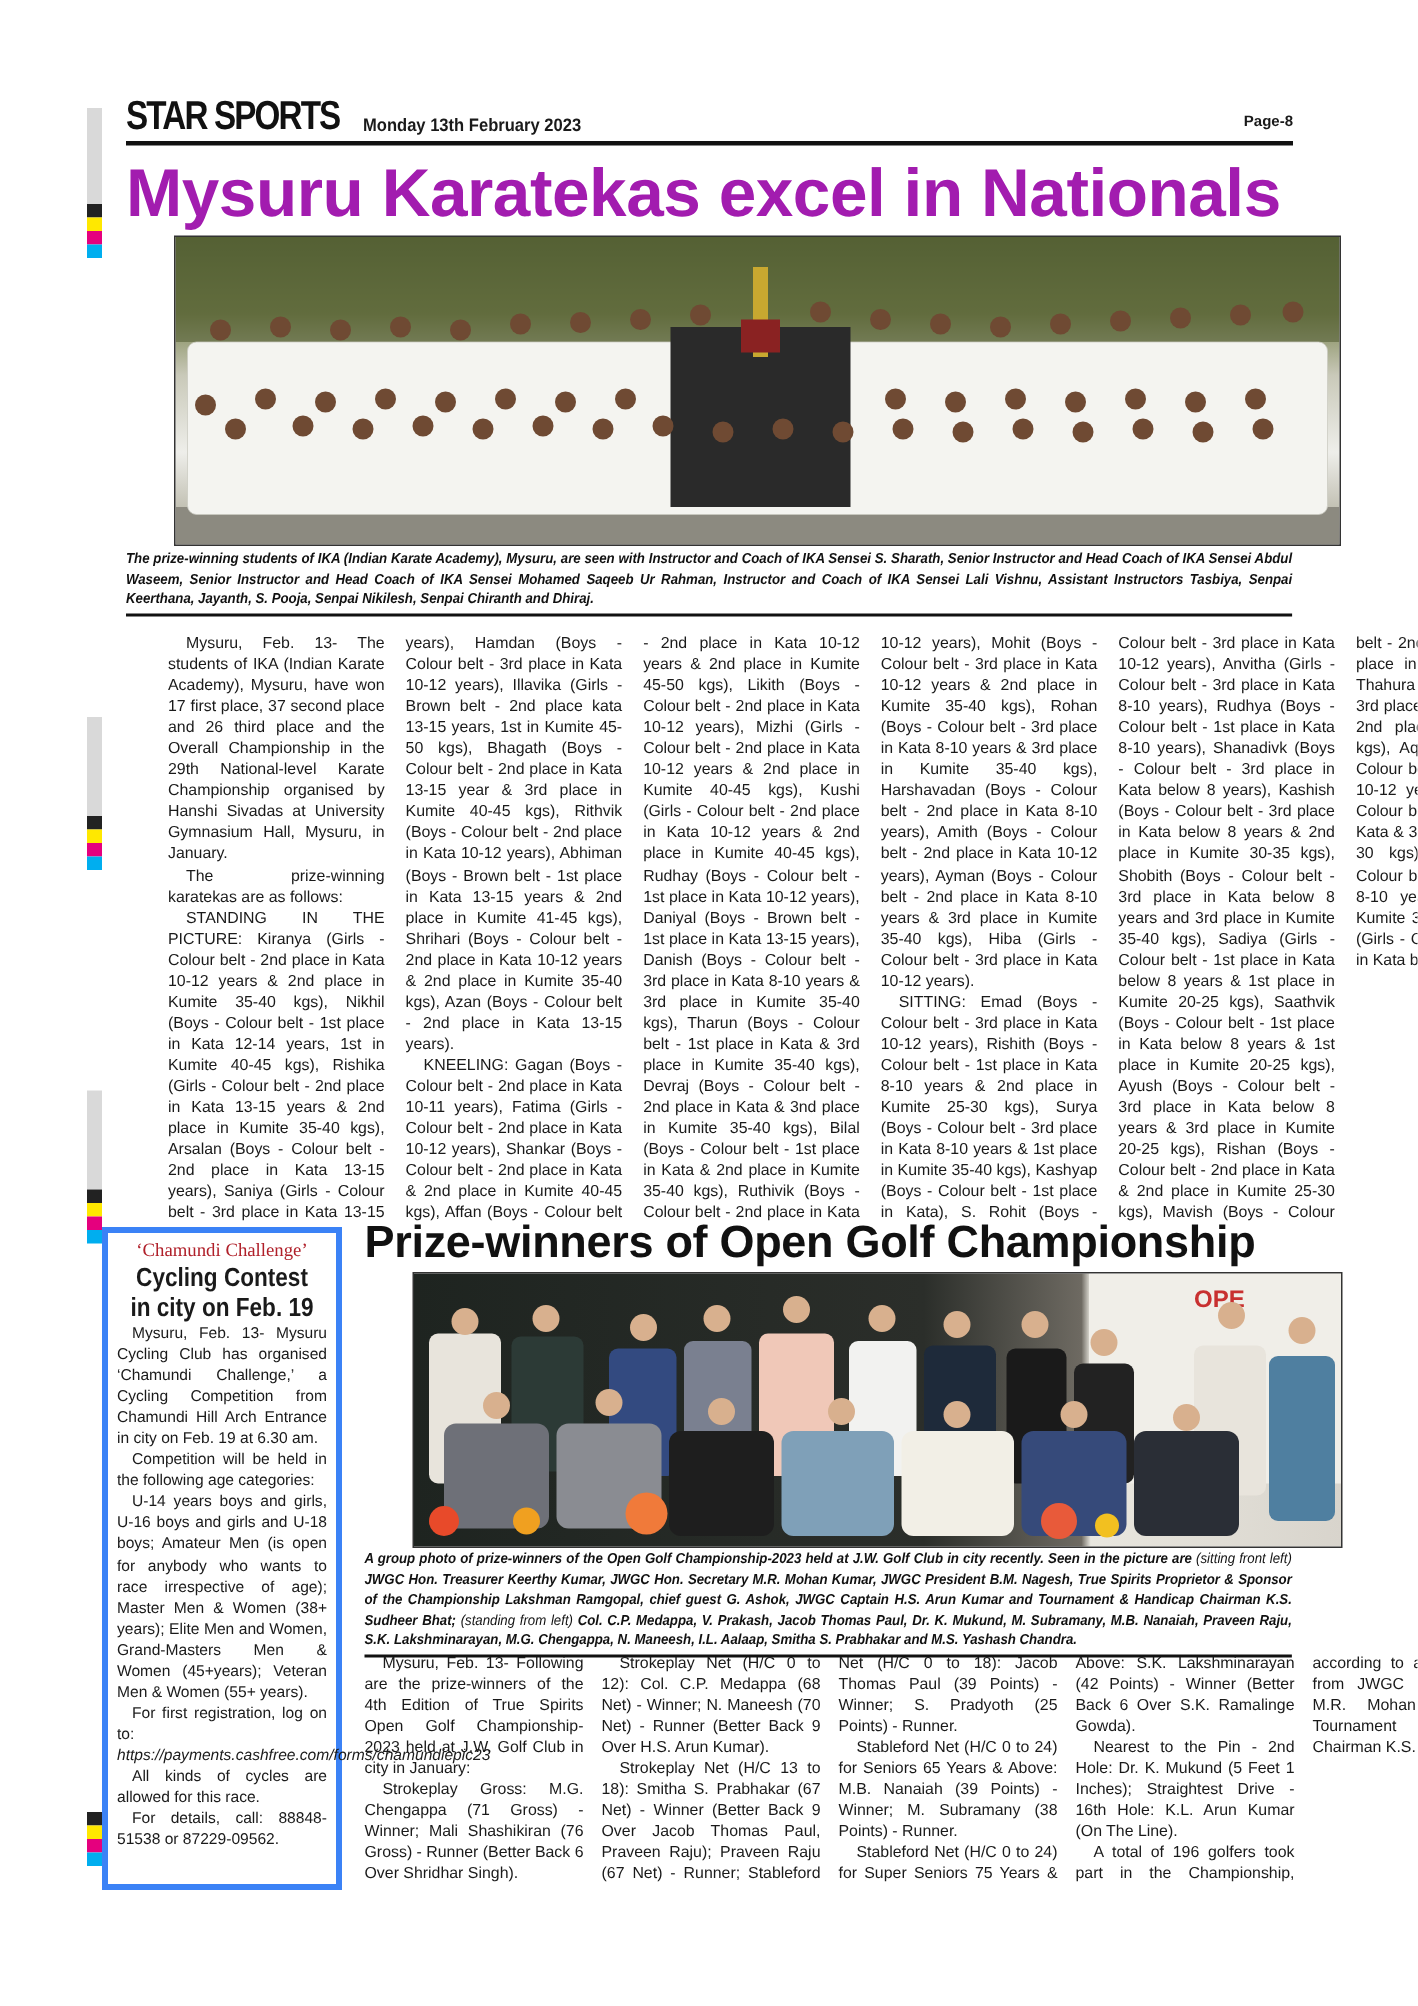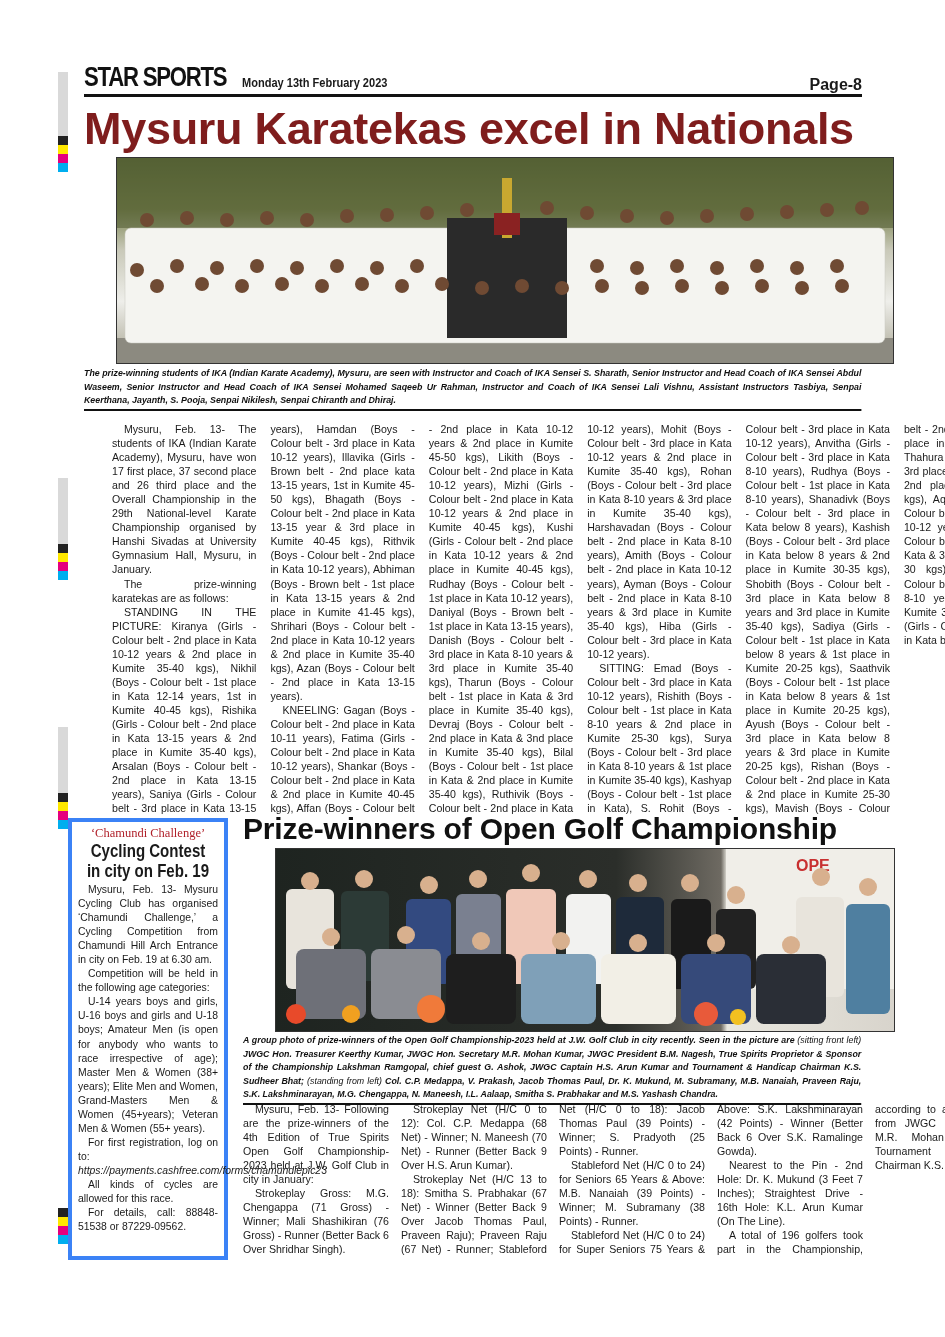--- a/index.html
+++ b/index.html
@@ -9,23 +9,23 @@
   .reg { position: absolute; left: 58px; width: 10px; }
   .reg .grey { background: #d9d9d9; }
   .reg .k { background: #222; height: 9px; }
   .reg .y { background: #ffe800; height: 9px; }
   .reg .m { background: #e5007e; height: 9px; }
   .reg .c { background: #00aeef; height: 9px; }
 
   .masthead { position: absolute; left: 84px; top: 62px; width: 778px; height: 32px; border-bottom: 3px solid #111; }
   .brand { position: absolute; left: 0; top: 0; font-family: "Liberation Sans", sans-serif; font-weight: bold; font-size: 27px; letter-spacing: -1.5px; transform: scaleX(0.82); transform-origin: left top; color: #111; line-height: 30px; }
   .dateline { position: absolute; left: 158px; top: 14px; font-weight: bold; font-size: 12px; transform: scaleX(0.92); transform-origin: left top; }
-  .pagenum { position: absolute; right: 0; top: 14px; font-weight: bold; font-size: 16px; }
-
-  .headline1 { position: absolute; left: 84px; top: 104px; width: 780px; font-weight: bold; font-size: 45px; line-height: 50px; letter-spacing: -0.3px; color: #7f1d1d; white-space: nowrap; }
+  .pagenum { position: absolute; right: 0; top: 14px; font-weight: bold; font-size: 10px; }
+
+  .headline1 { position: absolute; left: 84px; top: 104px; width: 780px; font-weight: bold; font-size: 45px; line-height: 50px; letter-spacing: -0.3px; color: #a21caf; white-space: nowrap; }
 
   .photo { position: absolute; border: 1px solid #333; overflow: hidden; margin-left: 32px; }
   .photo1 { left: 84px; top: 157px; width: 776px; height: 205px; background: linear-gradient(180deg, #5c6a3a 0%, #7a8450 25%, #c9c9b9 45%, #eeeeea 70%, #b9b7a8 92%, #8a8a82 100%); }
   .photo2 { left: 243px; top: 848px; width: 618px; height: 182px; background: linear-gradient(90deg, #1e2420 0%, #2b2e2a 55%, #6e6a62 72%, #e9e7df 73%, #d8d4cc 100%); }
 
   .caption { position: absolute; font-style: italic; font-weight: bold; font-size: 9.6px; line-height: 13.6px; color: #111; border-bottom: 2px solid #111; padding-bottom: 2px; text-align: justify; transform: scaleX(0.92); transform-origin: left top; }
   .caption1 { left: 84px; top: 366px; width: 845px; }
   .caption2 { left: 243px; top: 1033px; width: 672px; }
   .caption .plain { font-weight: normal; }
 
@@ -237,15 +237,15 @@
 
 <div class="caption caption2"><span>A group photo of prize-winners of the Open Golf Championship-2023 held at J.W. Golf Club in city recently. Seen in the picture are </span><span class="plain">(sitting front left)</span><span> JWGC Hon. Treasurer Keerthy Kumar, JWGC Hon. Secretary M.R. Mohan Kumar, JWGC President B.M. Nagesh, True Spirits Proprietor &amp; Sponsor of the Championship Lakshman Ramgopal, chief guest G. Ashok, JWGC Captain H.S. Arun Kumar and Tournament &amp; Handicap Chairman K.S. Sudheer Bhat; </span><span class="plain">(standing from left)</span><span> Col. C.P. Medappa, V. Prakash, Jacob Thomas Paul, Dr. K. Mukund,  M. Subramany, M.B. Nanaiah, Praveen Raju, S.K. Lakshminarayan, M.G. Chengappa, N. Maneesh, I.L. Aalaap, Smitha S. Prabhakar and M.S. Yashash Chandra.</span></div>
 
 <div class="col" style="left:243px; top:1102px; width:620px; height:158px; column-count:4; column-gap:12px; column-fill:auto;">
   <p><span>Mysuru, Feb. 13- Following are the prize-winners of the 4th Edition of True Spirits Open Golf Championship-2023 held at J.W. Golf Club in city in January:</span></p>
   <p><b>Strokeplay Gross:</b><span> M.G. Chengappa (71 Gross) - Winner; Mali Shashikiran (76 Gross) - Runner (Better Back 6 Over Shridhar Singh).</span></p>
   <p><b>Strokeplay Net (H/C 0 to 12):</b><span> Col. C.P. Medappa (68 Net) - Winner; N. Maneesh (70 Net) - Runner (Better Back 9 Over H.S. Arun Kumar).</span></p>
   <p><b>Strokeplay Net (H/C 13 to 18):</b><span> Smitha S. Prabhakar (67 Net) - Winner (Better Back 9 Over Jacob Thomas Paul, Praveen Raju); Praveen Raju (67 Net) - Runner; </span><b>Stableford Net (H/C 0 to 18):</b><span> Jacob Thomas Paul (39 Points) - Winner; S. Pradyoth (25 Points) - Runner.</span></p>
   <p><b>Stableford Net (H/C 0 to 24) for Seniors 65 Years &amp; Above:</b><span> M.B. Nanaiah (39 Points) - Winner; M. Subramany (38 Points) - Runner.</span></p>
   <p><b>Stableford Net (H/C 0 to 24) for Super Seniors 75 Years &amp; Above:</b><span> S.K. Lakshminarayan (42 Points) - Winner (Better Back 6 Over S.K. Ramalinge Gowda).</span></p>
-  <p><b>Nearest to the Pin - 2nd Hole:</b><span> Dr. K. Mukund (3 Feet 7 Inches); </span><b>Straightest Drive - 16th Hole:</b><span> K.L. Arun Kumar (On The Line).</span></p>
+  <p><b>Nearest to the Pin - 2nd Hole:</b><span> Dr. K. Mukund (5 Feet 1 Inches); </span><b>Straightest Drive - 16th Hole:</b><span> K.L. Arun Kumar (On The Line).</span></p>
   <p><span>A total of 196 golfers took part in the Championship, according to a press release from JWGC Hon. Secretary M.R. Mohan Kumar and Tournament &amp; Handicap Chairman K.S. Sudheer Bhat.</span></p>
 </div>
 
 </body></html>

